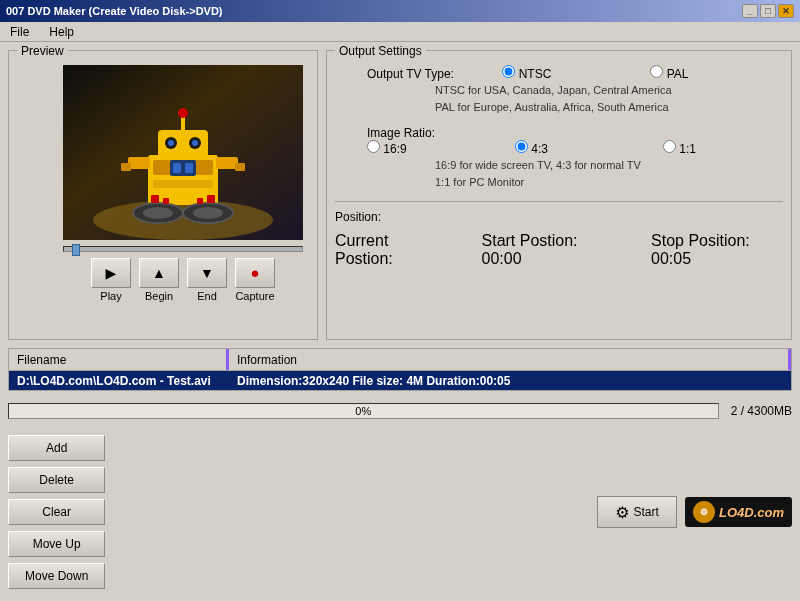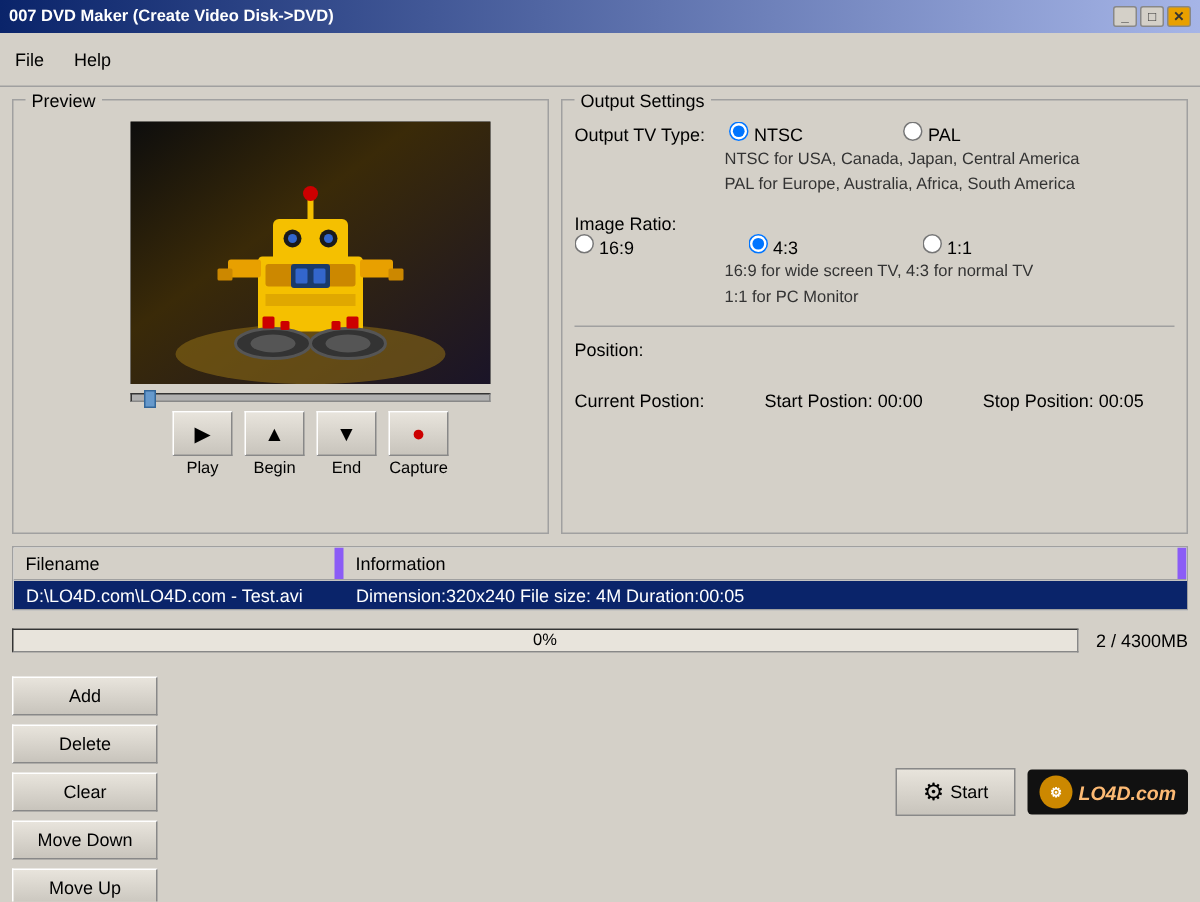--- a/index.html
+++ b/index.html
@@ -44,21 +44,21 @@
     }
     .title-btn.close { background: #e8a000; }
     .title-btn.min { background: #d4d0c8; }
     .title-btn.max { background: #d4d0c8; }
     .menu-bar {
       background: #d4d0c8;
       padding: 2px 4px;
       display: flex;
       gap: 8px;
       border-bottom: 1px solid #a0a0a0;
-      height: 36px;
+      height: 20px;
       align-items: center;
     }
     .menu-item {
       padding: 1px 6px;
       cursor: pointer;
       font-size: 12px;
     }
     .main-content {
       padding: 8px;
       display: flex;
@@ -79,21 +79,21 @@
     }
     .group-box-title {
       position: absolute;
       top: -7px;
       left: 8px;
       background: #d4d0c8;
       padding: 0 4px;
       font-size: 12px;
     }
     .preview-box {
-      width: 358px;
+      width: 310px;
       flex-shrink: 0;
       padding-left: 48px;
     }
     .video-area {
       width: 240px;
       height: 175px;
       background: #1a1a1a;
       margin: 0 auto 6px auto;
       position: relative;
       overflow: hidden;
@@ -152,20 +152,21 @@
     .output-box {
       flex: 1;
     }
     .output-section {
       margin-bottom: 10px;
     }
     .output-section label {
       display: inline-block;
       width: 100px;
       font-size: 12px;
+      margin-left: 32px;
     }
     .radio-group {
       display: inline-flex;
       gap: 16px;
       align-items: center;
     }
     .radio-item {
       display: flex;
       align-items: center;
       gap: 3px;
@@ -183,52 +184,53 @@
     }
     .divider {
       border: none;
       border-top: 1px solid #a0a0a0;
       margin: 8px 0;
     }
     .position-section label {
       font-size: 12px;
     }
     .position-values {
-      margin-top: 20px;
-      font-size: 12px;
+      margin-top: 8px;
+      font-size: 16px;
       display: flex;
       gap: 40px;
     }
     .file-list-area {
       flex: 1;
       border: 1px solid #a0a0a0;
       background: white;
       overflow: hidden;
       display: flex;
       flex-direction: column;
     }
     .file-list-header {
       display: flex;
       background: #d4d0c8;
       border-bottom: 1px solid #a0a0a0;
       height: 22px;
     }
     .col-header {
       padding: 2px 8px;
       font-size: 12px;
-      border-right: 6px solid #8b5cf6;
+      border-right: 3px solid #8b5cf6;
       display: flex;
       align-items: center;
     }
     .col-filename { width: 220px; }
     .col-info { flex: 1; }
     .file-list-body {
       flex: 1;
       overflow-y: auto;
       background: #7f1d1d;
+      font-weight: bold;
     }
     .file-row {
       display: flex;
       padding: 2px 0;
       min-height: 20px;
       align-items: center;
     }
     .file-row.selected {
       background: #0a246a;
       color: white;
@@ -495,22 +497,22 @@
       </div>
     </div>
     <div class="storage-label">2 / 4300MB</div>
   </div>
 
   <div class="bottom-buttons">
     <div style="display:flex; gap:6px;flex-direction:column;">
       <button class="action-btn">Add</button>
       <button class="action-btn">Delete</button>
       <button class="action-btn">Clear</button>
+      <button class="action-btn">Move Up</button>
       <button class="action-btn">Move Down</button>
-      <button class="action-btn">Move Up</button>
     </div>
     <div style="display:flex; align-items:center; gap:8px;">
       <button class="start-btn">
         <span style="font-size:16px;">⚙</span>
         <span>Start</span>
       </button>
       <div style="display:flex; align-items:center; background:#111; padding:4px 8px; border-radius:3px;">
         <div style="width:22px; height:22px; background:#cc8800; border-radius:50%; display:flex; align-items:center; justify-content:center; color:white; font-size:9px; font-weight:bold; margin-right:4px;">⚙</div>
         <span style="color:#fdba74; font-size:13px; font-style:italic; font-weight:bold;">LO4D.com</span>
       </div>

